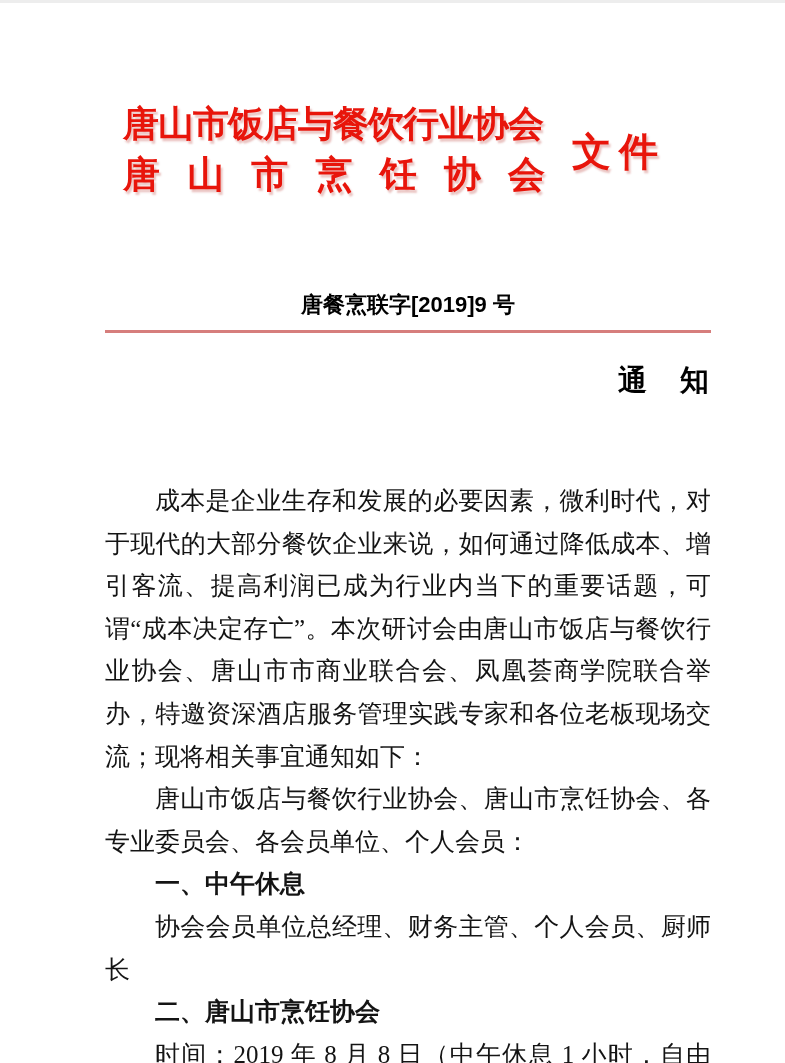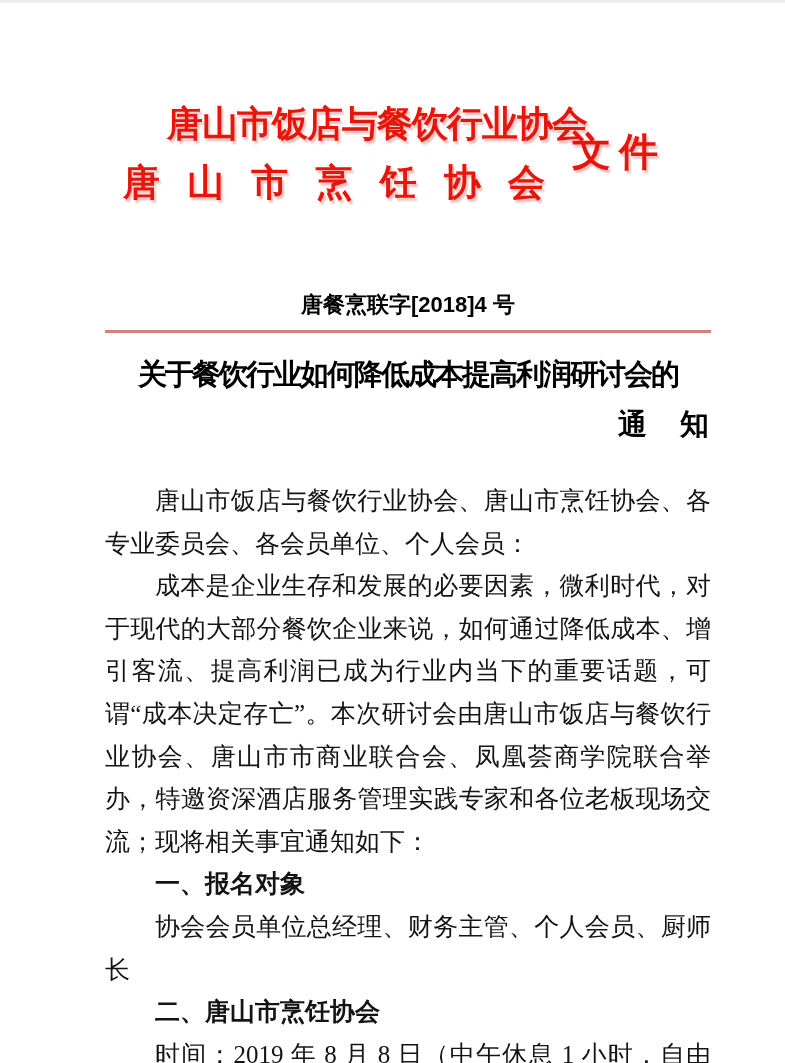--- a/index.html
+++ b/index.html
@@ -24,24 +24,23 @@
   .org-block{
     position:absolute;top:102px;left:123px;width:422px;
     color:var(--red);
     font-weight:bold;
   }
   .org-line1{
     font-size:36px;line-height:44px;
     letter-spacing:-1px;
     white-space:nowrap;
     text-shadow:2px 3px 2px rgba(170,20,10,0.25);
-    margin-left:44px;
   }
   .org-line2{
-    margin-top:14px;
+    margin-top:6px;
     font-size:37px;line-height:46px;
     text-align:justify;
     text-align-last:justify;
     text-shadow:2px 3px 2px rgba(170,20,10,0.25);
   }
   .doc-label{
     position:absolute;top:122px;left:572px;
     font-size:39px;line-height:60px;
     letter-spacing:8px;
     font-weight:bold;
@@ -98,30 +97,29 @@
 <div class="page">
   <div class="top-strip"></div>
 
   <div class="org-block">
     <div class="org-line1">唐山市饭店与餐饮行业协会</div>
     <div class="org-line2">唐山市烹饪协会</div>
   </div>
 
   <div class="doc-label">文件</div>
 
-  <div class="doc-number">唐餐烹联字[2018]4 号</div>
+  <div class="doc-number">唐餐烹联字[2019]9 号</div>
 
   <div class="red-rule"></div>
 
   <div class="title-block">
-    <div class="title-line1">关于餐饮行业如何降低成本提高利润研讨会的</div>
     <div class="title-line2">通　知</div>
   </div>
 
   <div class="body-block">
+    <p>成本是企业生存和发展的必要因素，微利时代，对于现代的大部分餐饮企业来说，如何通过降低成本、增引客流、提高利润已成为行业内当下的重要话题，可谓“成本决定存亡”。本次研讨会由唐山市饭店与餐饮行业协会、唐山市市商业联合会、凤凰荟商学院联合举办，特邀资深酒店服务管理实践专家和各位老板现场交流；现将相关事宜通知如下：</p>
     <p>唐山市饭店与餐饮行业协会、唐山市烹饪协会、各专业委员会、各会员单位、个人会员：</p>
-    <p>成本是企业生存和发展的必要因素，微利时代，对于现代的大部分餐饮企业来说，如何通过降低成本、增引客流、提高利润已成为行业内当下的重要话题，可谓“成本决定存亡”。本次研讨会由唐山市饭店与餐饮行业协会、唐山市市商业联合会、凤凰荟商学院联合举办，特邀资深酒店服务管理实践专家和各位老板现场交流；现将相关事宜通知如下：</p>
-    <p class="head">一、报名对象</p>
+    <p class="head">一、中午休息</p>
     <p>协会会员单位总经理、财务主管、个人会员、厨师长</p>
     <p class="head">二、唐山市烹饪协会</p>
     <p>时间：2019 年 8 月 8 日（中午休息 1 小时，自由活动）</p>
   </div>
 </div>
 
 </body></html>

